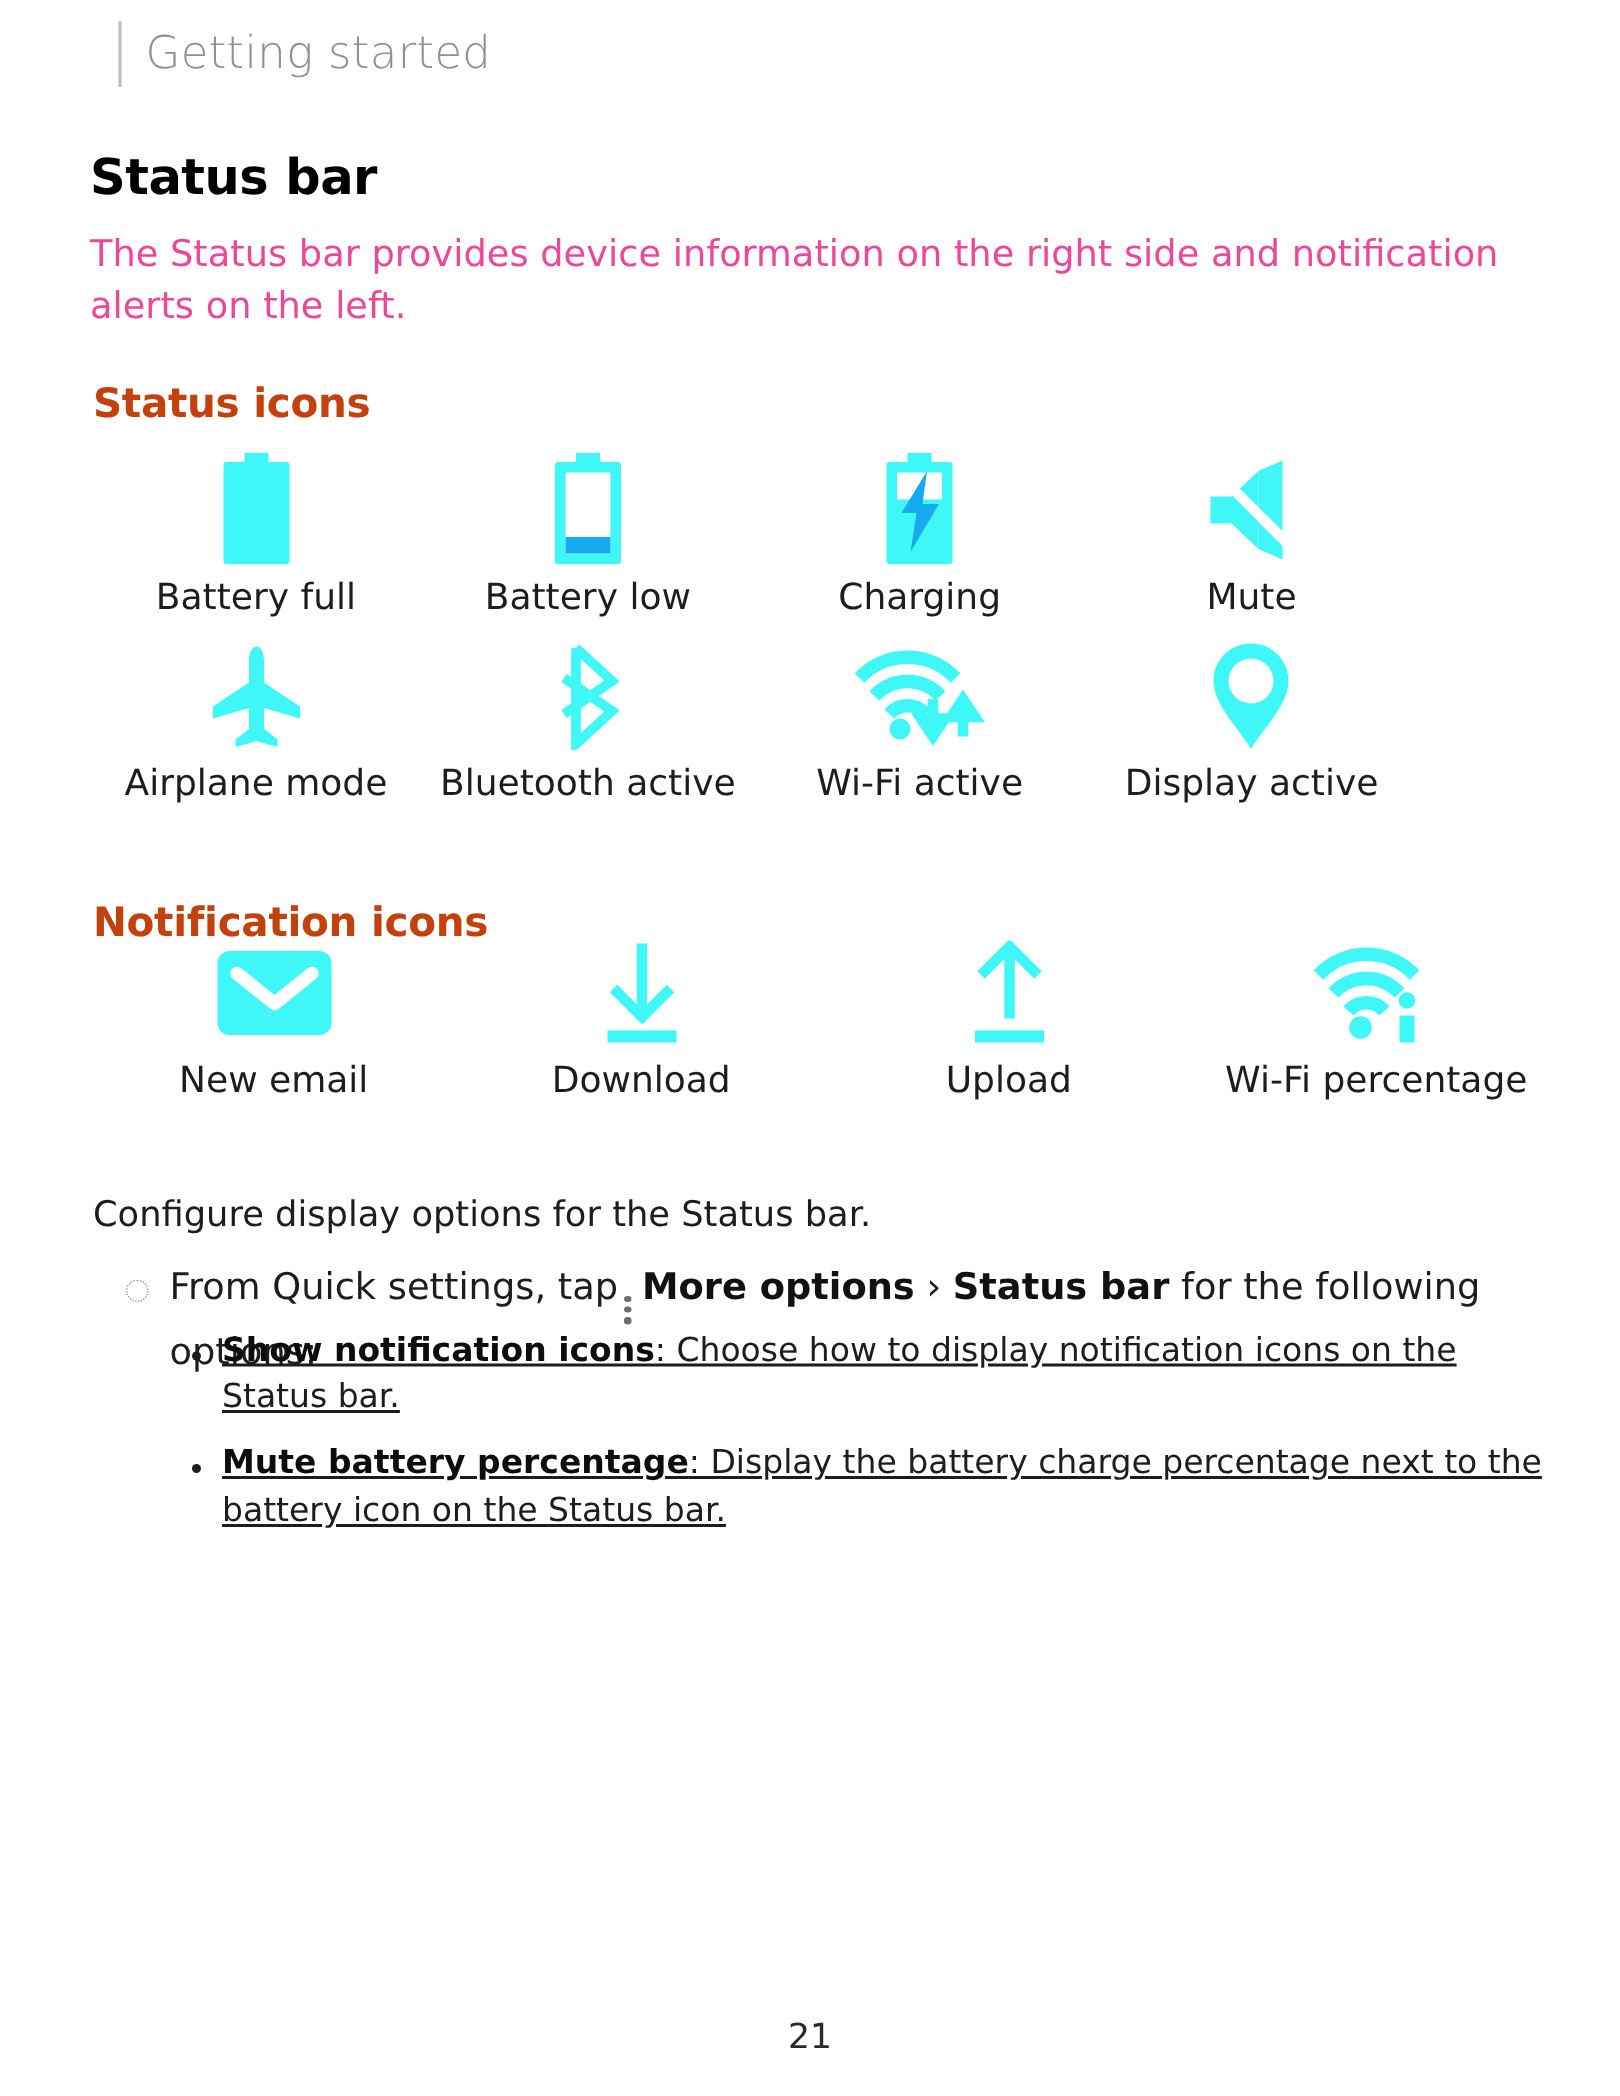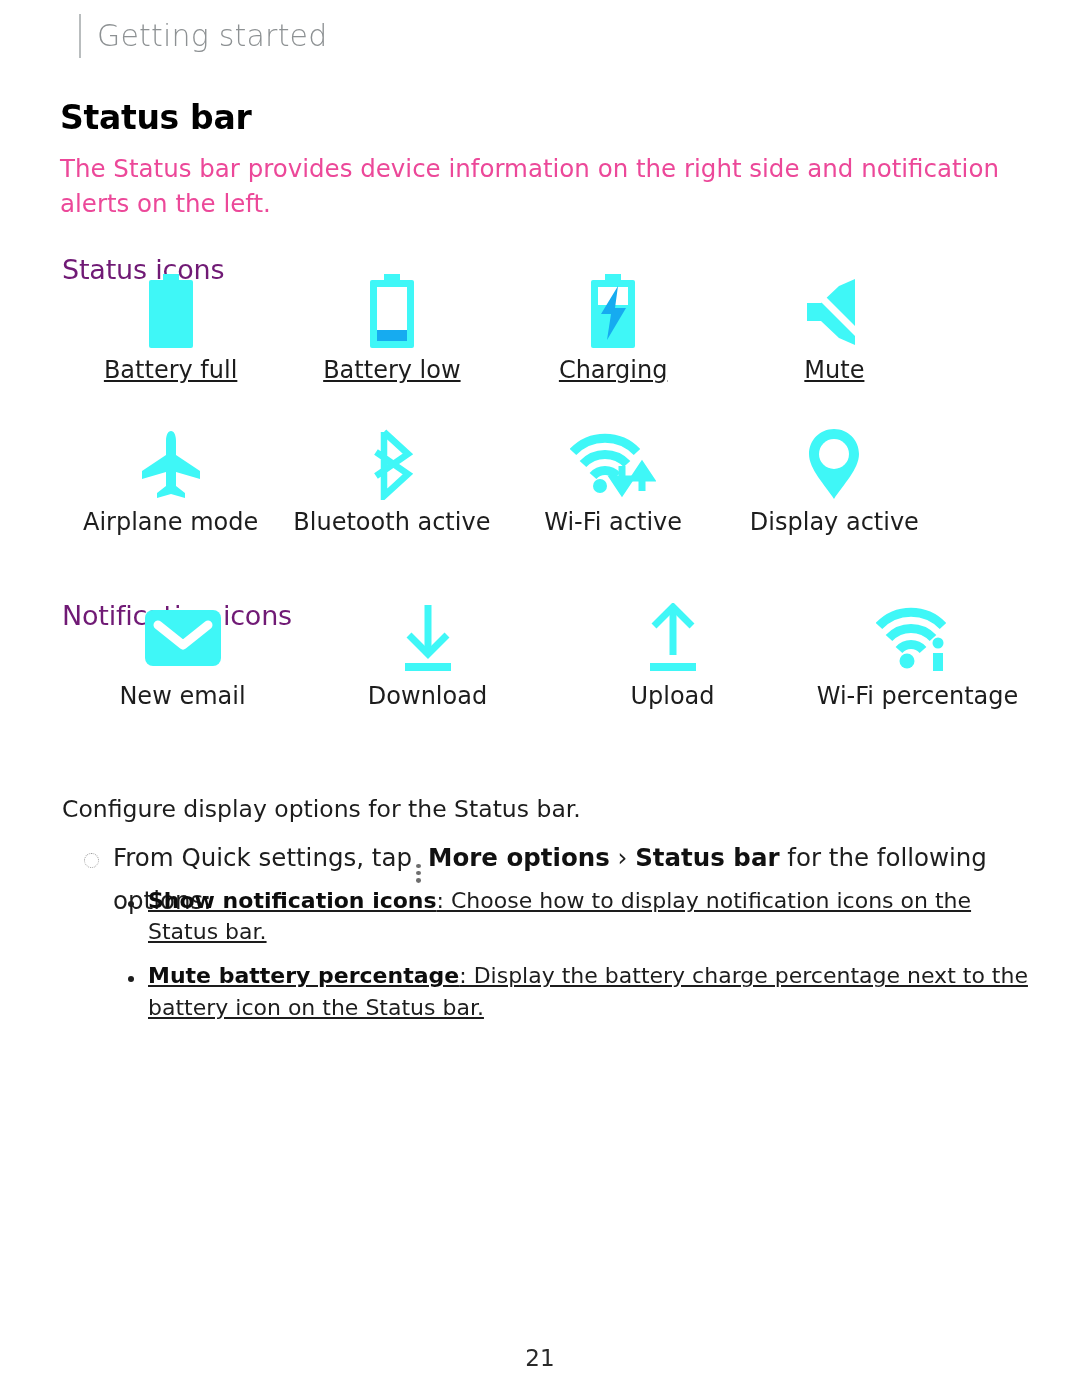--- a/index.html
+++ b/index.html
@@ -56,22 +56,22 @@
     font-size: 33px;
     font-weight: 700;
     color: #000000;
     letter-spacing: -0.3px;
     line-height: 1.1;
   }
   .h2 {
     position: absolute;
     left: 62px;
     font-size: 27px;
-    font-weight: 400;
-    color: #701a75;
+    font-weight: 700;
+    color: #c2410c;
     letter-spacing: -0.2px;
     line-height: 1.1;
   }
   .h2.status-icons { top: 255px; }
   .h2.notification-icons { top: 589px; margin-top: 12px; }
 
   
   .intro {
     position: absolute;
     left: 60px;
@@ -91,23 +91,23 @@
     line-height: 1.4;
     color: #1d1d1d;
   }
 
   
   .icon-grid {
     position: absolute;
     display: flex;
     align-items: flex-start;
   }
-  .icon-grid.status-row-1 { left: 60px; top: 276px; width: 885px; text-decoration: underline; }
+  .icon-grid.status-row-1 { left: 60px; top: 304px; width: 885px; }
   .icon-grid.status-row-2 { left: 60px; top: 428px; width: 885px; }
-  .icon-grid.notif-row    { left: 60px; top: 602px; width: 980px; }
+  .icon-grid.notif-row    { left: 60px; top: 626px; width: 980px; }
 
   .icon-cell {
     display: flex;
     flex-direction: column;
     align-items: center;
     flex: 1 1 0;
   }
   .icon-art {
     height: 72px;
     display: flex;

